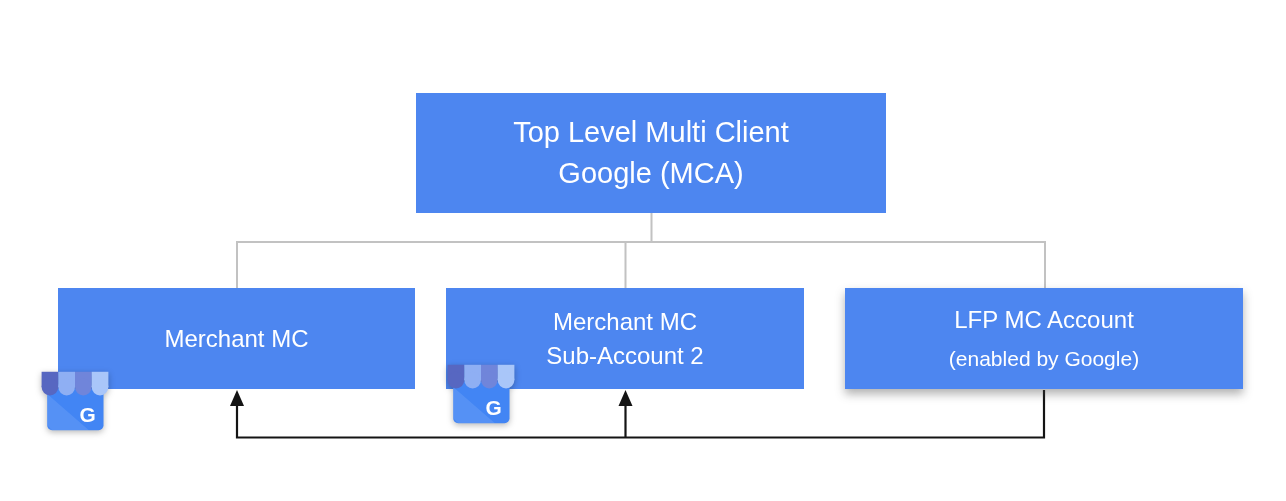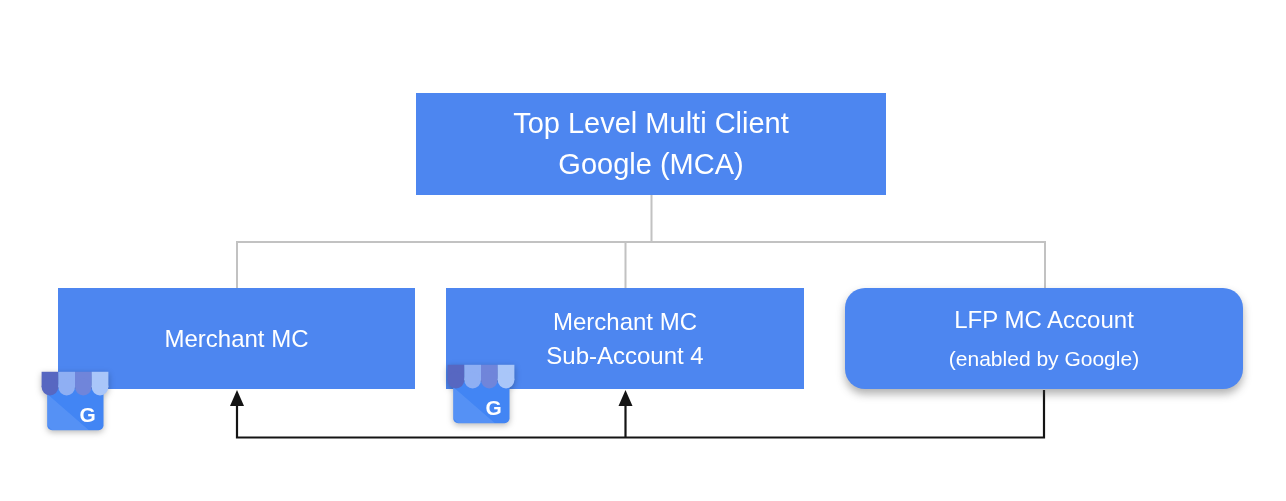--- a/index.html
+++ b/index.html
@@ -21,35 +21,34 @@
     background: #4D86F0;
     color: #ffffff;
     display: flex;
     flex-direction: column;
     align-items: center;
     justify-content: center;
     text-align: center;
   }
   .node-root {
     left: 416px; top: 93px;
-    width: 470px; height: 102px;
+    width: 470px; height: 120px;
     font-size: 29px;
     line-height: 41px;
     text-align: right;
   }
   .node-child {
     font-size: 24px;
     line-height: 34px;
   }
   .node-sub1 { left: 58px;  top: 288px; width: 357px; height: 101px; }
   .node-sub2 { left: 446px; top: 288px; width: 358px; height: 101px; }
   .node-lfp  {
     left: 845px; top: 288px; width: 398px; height: 101px;
     box-shadow: 0 5px 9px rgba(60,60,60,0.40);
-    border-radius: 20px;
   }
   .node-lfp .line2 { font-size: 21px; line-height: 30px; margin-top: 7px; }
   .gmb-icon {
     position: absolute;
     filter: drop-shadow(0 2px 3px rgba(0,0,0,0.28));
   }
   .gmb-icon-1 { left: 38px;  top: 369px; width: 74px; height: 64px; }
   .gmb-icon-2 { left: 446px; top: 362px; width: 70px; height: 64px; }
 </style>
 </head>
@@ -70,21 +69,21 @@
     <div class="line1">Top Level Multi Client</div>
     <div class="line2">Google (MCA)</div>
   </div>
 
   <div class="node node-child node-sub1">
     <div class="line1">Merchant MC</div>
   </div>
 
   <div class="node node-child node-sub2">
     <div class="line1">Merchant MC</div>
-    <div class="line2">Sub-Account 4</div>
+    <div class="line2">Sub-Account 2</div>
   </div>
 
   <div class="node node-child node-lfp">
     <div class="line1">LFP MC Account</div>
     <div class="line2">(enabled by Google)</div>
   </div>
 
   <svg class="gmb-icon gmb-icon-1" viewBox="0 0 100 92" xmlns="http://www.w3.org/2000/svg">
     <rect x="10" y="28" width="81" height="60" rx="7" fill="#4285F4"></rect>
     <polygon points="10,36 10,81 17,88 70,88" fill="#ffffff" opacity="0.10"></polygon>

